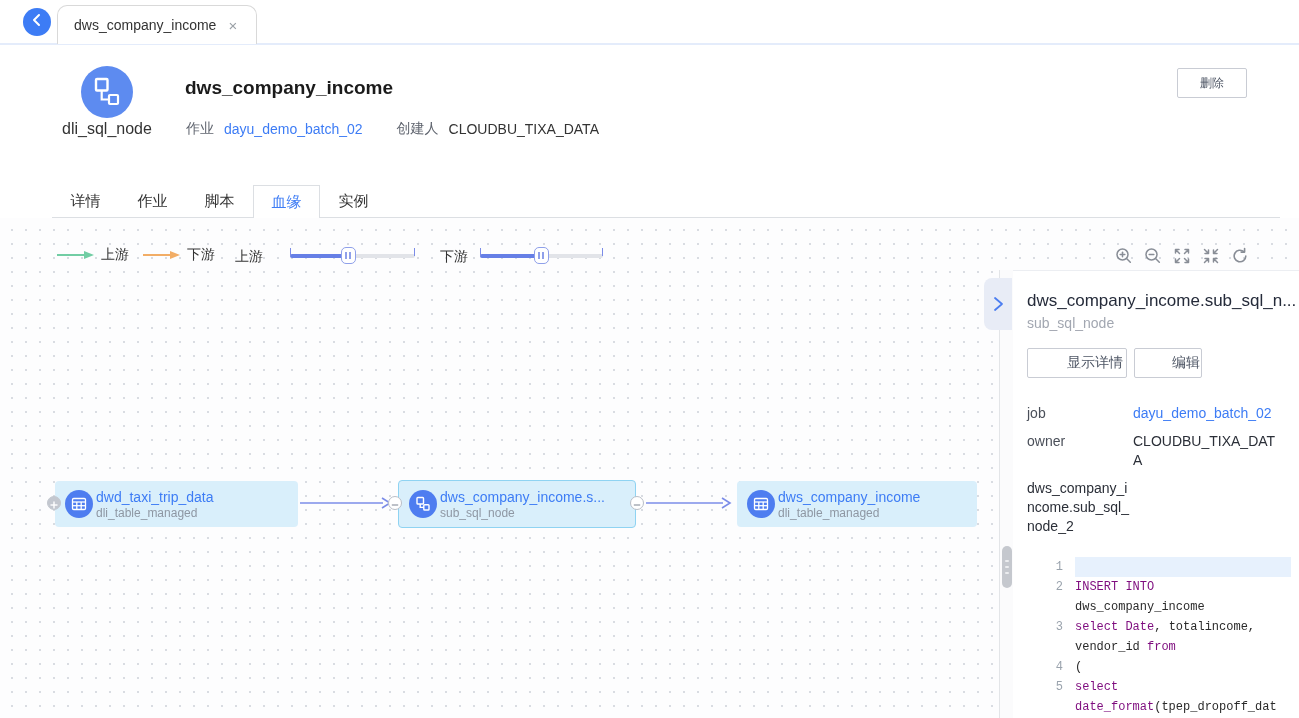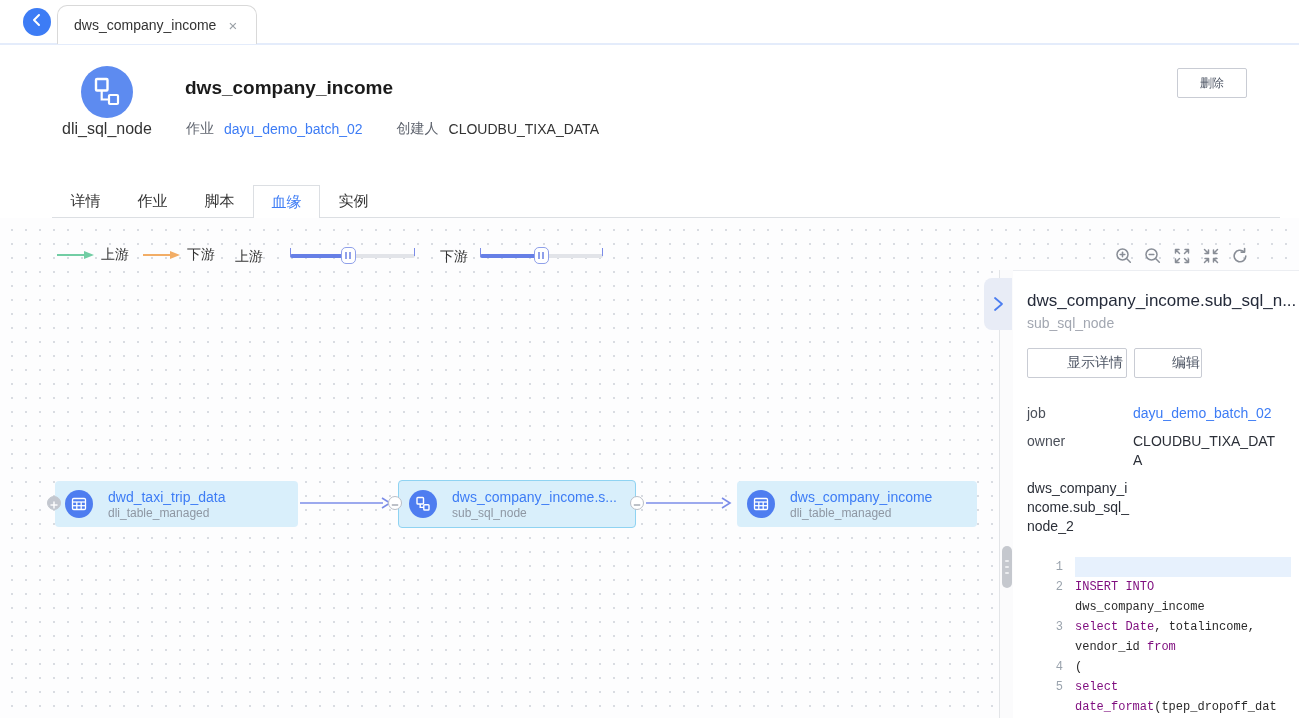--- a/index.html
+++ b/index.html
@@ -55,21 +55,21 @@
     gap:2px; cursor:pointer; }
   .slider-handle i { width:2px; height:7px; background:#8fa0ea; display:block; }
   .gtool { position:absolute; top:246px; width:20px; height:20px; cursor:pointer; }
 
   
   .lnode { position:absolute; height:46px; background:#d9effb; border-radius:4px; display:flex;
     align-items:center; padding-left:10px; cursor:pointer; }
   .lnode.selected { border:1px solid #8fd3f2; height:48px; }
   .lnode-ic { width:28px; height:28px; border-radius:50%; background:#4e7df0; display:flex;
     align-items:center; justify-content:center; flex:0 0 28px; }
-  .lnode-txt { margin-left:15px; overflow:hidden; white-space:nowrap; }
+  .lnode-txt { margin-left:3px; overflow:hidden; white-space:nowrap; }
   .lnode-title { font-size:14px; color:#3d7cf5; line-height:18px; }
   .lnode-sub { font-size:12px; color:#8e97a3; line-height:15px; }
   .port { position:absolute; width:14px; height:14px; border-radius:50%; background:#fff;
     border:1px solid #b9bec7; cursor:pointer; z-index:3; }
   .port.plus { background:#c3c7cf; border-color:#c3c7cf; }
   .edge { position:absolute; z-index:2; }
 
   
   .panel { position:absolute; left:963px; top:270px; width:336px; height:448px; display:flex; z-index:5;margin-left:36px; }
   .scroll-strip { width:14px; border-left:1px solid #e3e5e8; background:#fbfbfc; position:relative; }

